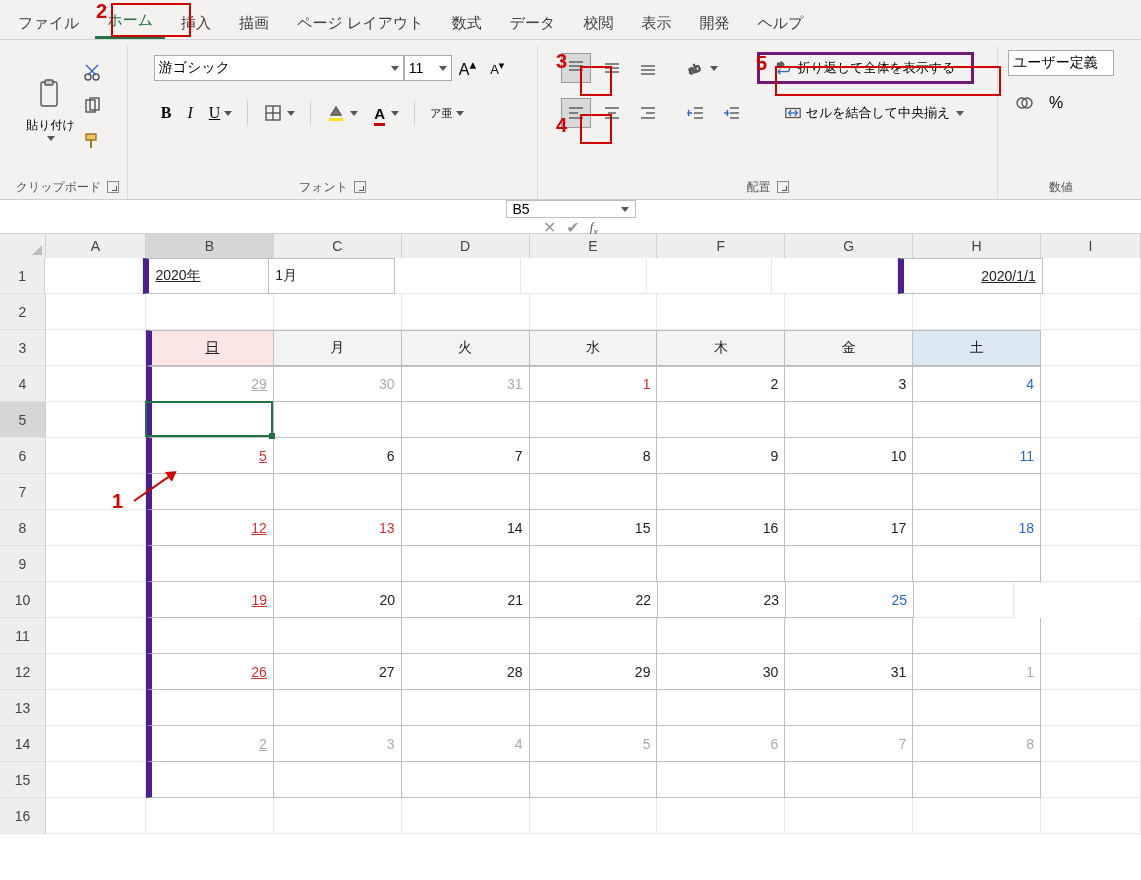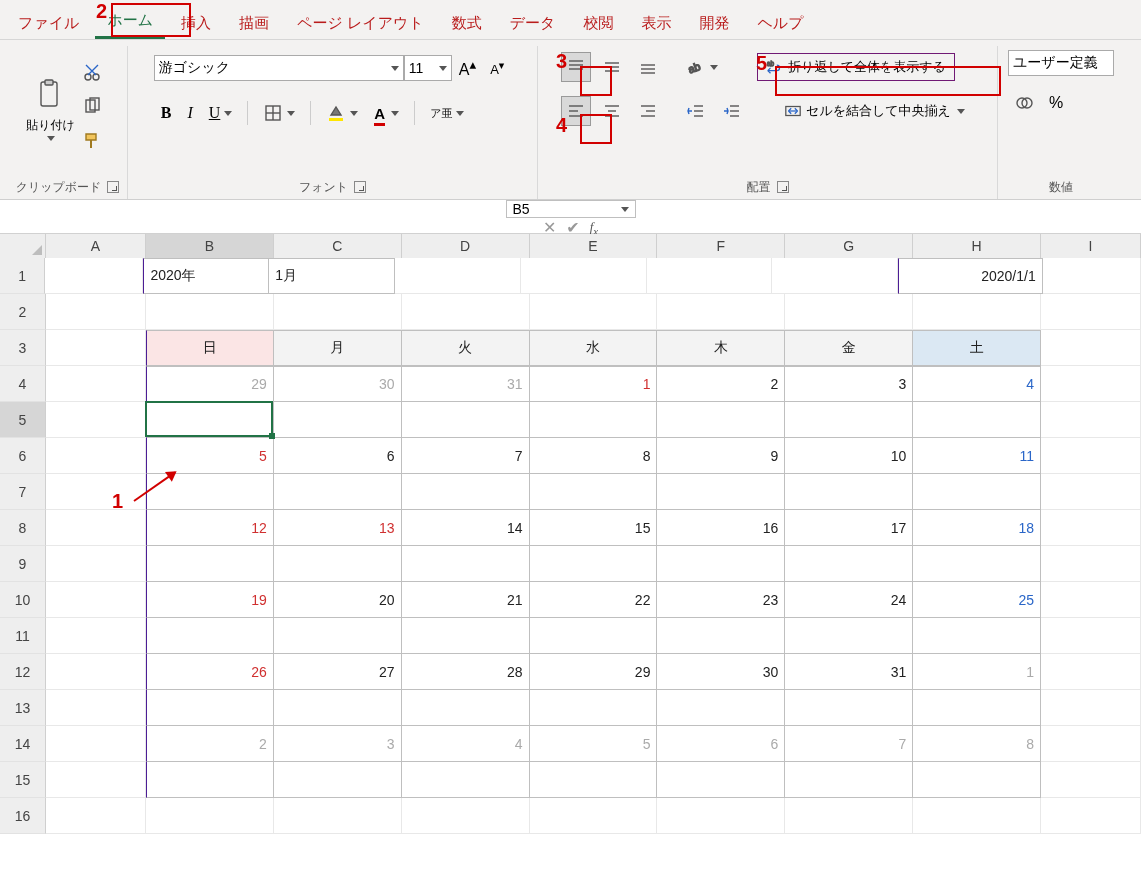--- a/index.html
+++ b/index.html
@@ -19,21 +19,21 @@
     align-items: flex-end;
     height: 40px;
     padding: 0 6px;
     gap: 4px;
     background: #f3f2f1;
     border-bottom: 1px solid #d6d6d6;
   }
   .menubar .menu-item {
     padding: 8px 12px 6px;
     font-size: 15px;
-    color: #b91c1c;
+    color: #404040;
     cursor: default;
   }
   .menubar .menu-item.active {
     border-bottom: 3px solid #217346;
     color: #217346;
   }
   
   .ribbon {
     display: flex;
     background: #f3f2f1;
@@ -163,21 +163,21 @@
   }
   .rh.selrow { background:#d6d6d6; }
   .cell {
     height:36px; border-right:1px solid #e8e8e8; border-bottom:1px solid #e8e8e8;
     padding:0 6px; display:flex; align-items:center; justify-content:flex-end;
     background:#fff;
   }
   .cell.left { justify-content:flex-start; }
   .cell.center { justify-content:center; }
   .cal-border { border-right:1px solid #bfbfbf; border-bottom:1px solid #bfbfbf; }
-  .cal-left { border-left:1px solid #4c1d95; }
+  .cal-left { border-left:6px solid #4c1d95;text-decoration:underline; }
   .cal-top { border-top:1px solid #bfbfbf; }
   .dh-sun { background:#fbe5e5; }
   .dh-sat { background:#dbe8f3; }
   .dh-wd { background:#f3f3f3; }
   .txt-grey { color:#aaa; }
   .txt-red { color:#d03030; }
   .txt-blue { color:#2a66c8; }
   
   .active-cell {
     position:absolute;
@@ -360,21 +360,21 @@
             </svg>
         </div>
         <div style="width:10px"></div>
         <div class="rbtn">
           <svg viewBox="0 0 20 20">
               <text x="2" y="14" font-size="11" fill="#555" transform="rotate(-20 10 10)">ab</text>
             </svg>
           <div class="caret" style="margin-left:4px"></div>
         </div>
         <div style="width:26px"></div>
-        <div class="rbtn" style="border:1px solid #701a75;padding:4px 8px">
+        <div class="rbtn" style="border:3px solid #701a75;padding:4px 16px">
           <svg viewBox="0 0 20 20" style="width:18px;height:18px">
               <text x="1" y="9" font-size="7" fill="#555">ab</text>
               <path d="M2 14 h10 a3 3 0 0 0 0 -6" stroke="#2a66c8"></path>
               <path d="M2 14 l3 -3 M2 14 l3 3" stroke="#2a66c8"></path>
             </svg>
           <span style="font-size:13px;margin-left:4px">折り返して全体を表示する</span>
         </div>
       </div>
       <div class="row" style="gap:2px">
         <div class="rbtn" style="background:#d9d9d9;border:1px solid #9a9a9a">
@@ -591,21 +591,20 @@
       <div class="cell cI" style="width: 100px;"></div>
     </div>
     <div class="row-line">
       <div class="rh">10</div>
       <div class="cell cA" style="width: 100px;"></div>
       <div class="cell cB cal-border cal-left txt-red" style="width: 128px;">19</div>
       <div class="cell cC cal-border" style="width: 128px;">20</div>
       <div class="cell cD cal-border" style="width: 128px;">21</div>
       <div class="cell cE cal-border" style="width: 128px;">22</div>
       <div class="cell cF cal-border" style="width: 128px;">23</div>
-      <div class="cell cG cal-border" style="width: 128px;">24</div>
       <div class="cell cH cal-border txt-blue" style="width: 128px;">25</div>
       <div class="cell cI" style="width: 100px;"></div>
     </div>
     <div class="row-line">
       <div class="rh">11</div>
       <div class="cell cA" style="width: 100px;"></div>
       <div class="cell cB cal-border cal-left" style="width: 128px;"></div>
       <div class="cell cC cal-border" style="width: 128px;"></div>
       <div class="cell cD cal-border" style="width: 128px;"></div>
       <div class="cell cE cal-border" style="width: 128px;"></div>

